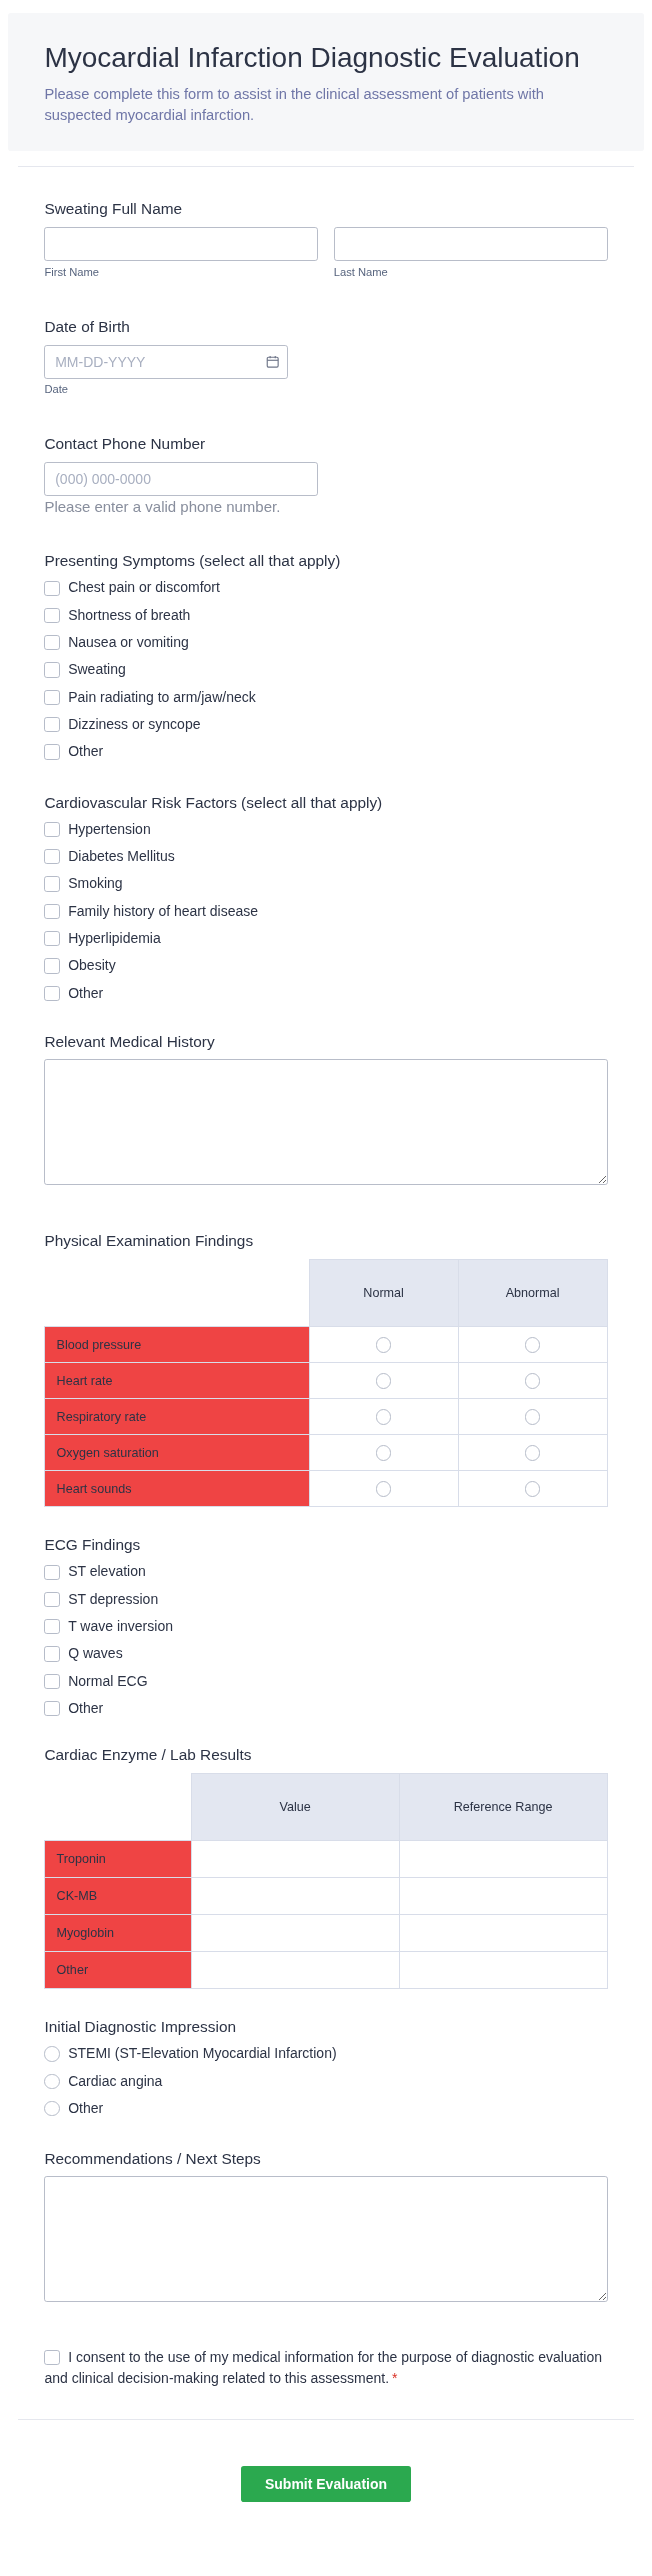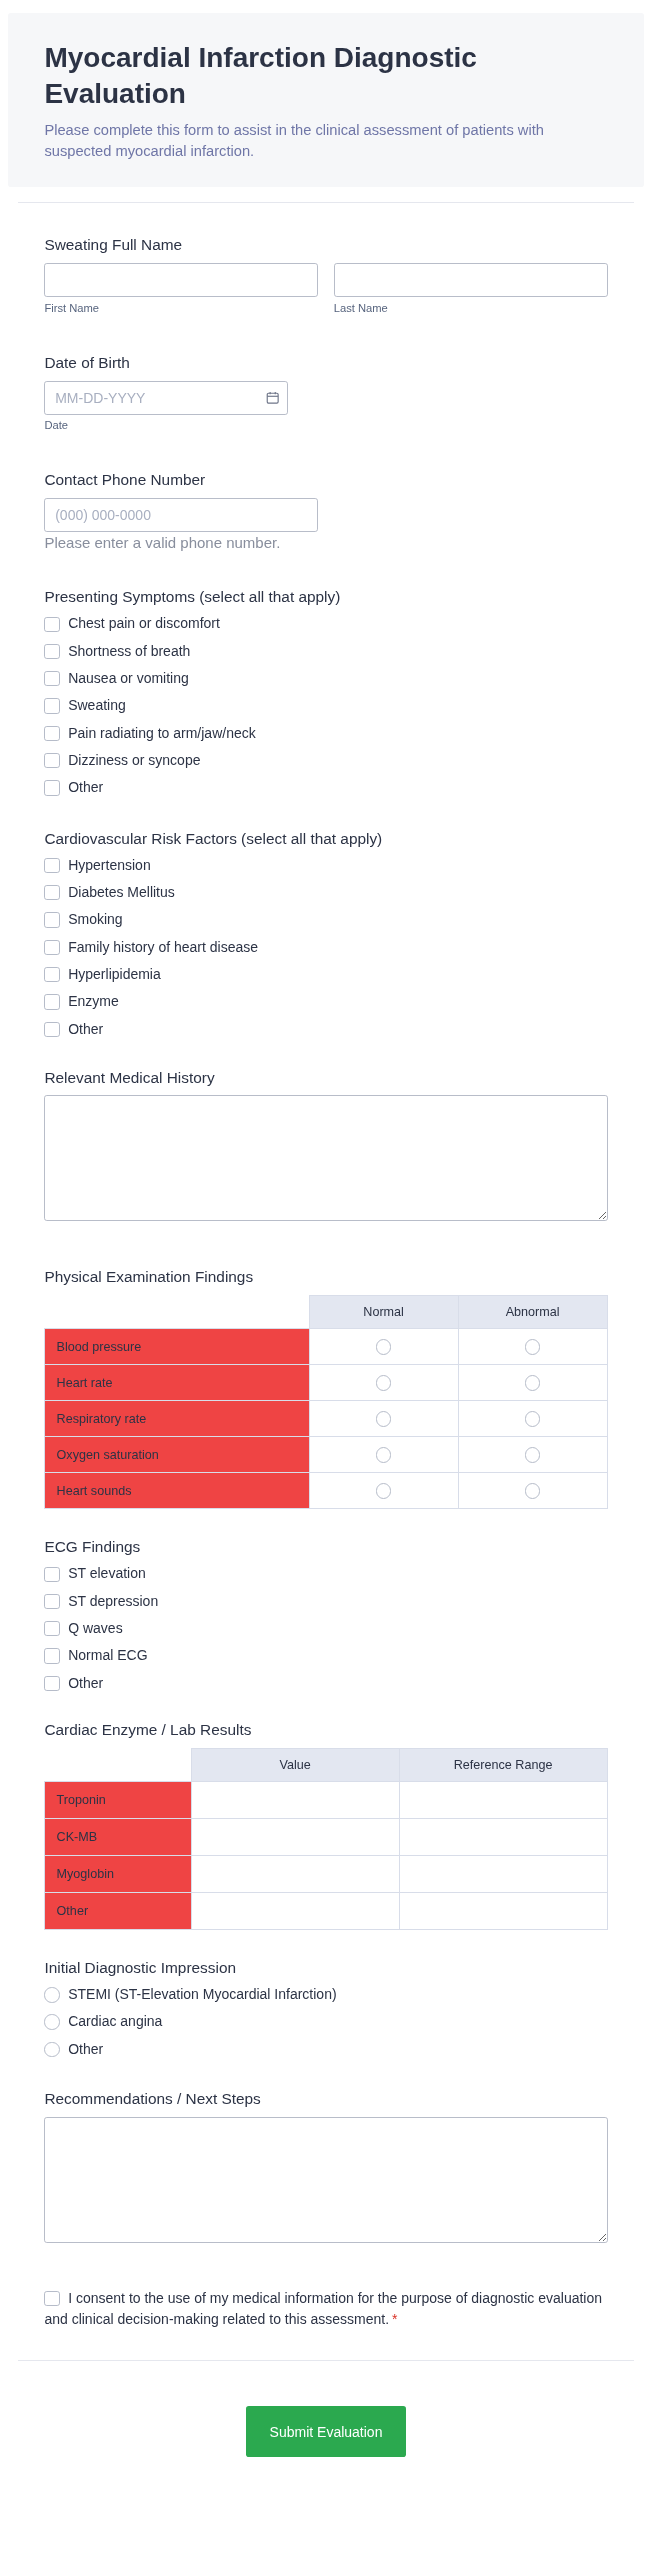--- a/index.html
+++ b/index.html
@@ -6,21 +6,21 @@
   html, body { background: #ffffff; }
   body {
     font-family: "Liberation Sans", sans-serif;
     color: #2c3345;
     width: 652px;
   }
   .page { width: 652px; min-height: 2576px; padding: 12.6px 8.4px 38px; }
 
   
   .form-header { background: #f6f7f9; border-radius: 2.8px; padding: 27px 36px 25px; }
-  .form-title { font-size: 28px; line-height: 36px; font-weight: bold; color: #2c3345; max-width: 547px; }
+  .form-title { font-size: 28px; line-height: 36px; font-weight: normal; color: #2c3345; max-width: 547px; }
   .form-subtitle { margin-top: 8.4px; font-size: 14.7px; line-height: 21px; color: #6f76a7; max-width: 561px; }
   .divider { height: 0.7px; background: #e5e7ee; margin: 15.4px 9.8px 32px; }
   .bottom-divider { height: 0.7px; background: #e5e7ee; margin: 29.5px 9.8px 0; }
 
   .content { padding: 0 36px; }
 
   .question { margin-bottom: 38px; }
   .mb-46 { margin-bottom: 32px; } .mb-42 { margin-bottom: 29.5px; }
   .mb-66 { margin-bottom: 46px; } .mb-40 { margin-bottom: 28px; }
   .mb-44 { margin-bottom: 31px; } .mb-64 { margin-bottom: 45px; }
@@ -54,39 +54,39 @@
   }
   .option-label { margin-left: 8.4px; font-size: 14px; line-height: 17.5px; color: #2c3345; }
 
   textarea.big {
     display: block; width: 100%; height: 126px; border: 0.7px solid #b8bdc9; border-radius: 2.8px;
     padding: 7px 9.8px; font-size: 14px; font-family: inherit; color: #2c3345; resize: vertical; outline: none;
   }
 
   table.matrix { width: 100%; border-collapse: collapse; table-layout: fixed; }
   .matrix th, .matrix td { border: 0.7px solid #d8dde9; font-size: 12.6px; font-weight: normal; color: #2c3345; }
-  .matrix th { background: #e3e7f1; padding: 9px 7px; text-align: center; }
+  .matrix th { background: #e3e7f1; padding: 26px 7px; text-align: center; }
   .matrix th.corner { background: #ffffff; border: none; }
   .matrix td.row-label { background: #ef4444; padding: 10.5px 11.2px; text-align: left; }
   .matrix td.cell { text-align: center; padding: 9px 7px; background: #fff; }
   .matrix td.cell .radio { vertical-align: middle; }
   .matrix td.input-cell { padding: 0; height: 36px; background: #fff; }
   .cell-input {
     width: 100%; height: 36px; border: none; background: transparent;
     font-family: inherit; font-size: 12.6px; color: #2c3345; padding: 0 8.4px; outline: none;
   }
 
   .consent-text { font-size: 14px; line-height: 21px; color: #2c3345; cursor: pointer; display: block; }
   .consent-text .checkbox { vertical-align: -2.8px; margin-right: 8.4px; }
   .required { color: #d93025; margin-left: 2.8px; }
 
   .submit-row { display: flex; justify-content: center; margin-top: 46px; }
   .submit-btn {
-    height: 51px; padding: 0 24px; background: #2ba94f; color: #ffffff;
-    border: none; border-radius: 2.8px; font-size: 14px; font-weight: 400;
+    height: 36px; padding: 0 24px; background: #2ba94f; color: #ffffff;
+    border: none; border-radius: 2.8px; font-size: 14px; font-weight: 700;
     font-family: inherit; cursor: pointer;
   }
 </style>
 </head>
 <body>
 
 <div class="page">
 
   <div class="form-header">
     <h1 class="form-title">Myocardial Infarction Diagnostic Evaluation</h1>
@@ -181,21 +181,21 @@
       <div class="option">
         <span class="checkbox"></span>
         <span class="option-label">Family history of heart disease</span>
       </div>
       <div class="option">
         <span class="checkbox"></span>
         <span class="option-label">Hyperlipidemia</span>
       </div>
       <div class="option">
         <span class="checkbox"></span>
-        <span class="option-label">Enzyme</span>
+        <span class="option-label">Obesity</span>
       </div>
       <div class="option">
         <span class="checkbox"></span>
         <span class="option-label">Other</span>
       </div>
     </div>
 
     <div class="question mb-66">
       <div class="q-label">Relevant Medical History</div>
       <textarea class="big" style=""></textarea>
@@ -251,20 +251,24 @@
       <div class="option">
         <span class="checkbox"></span>
         <span class="option-label">ST elevation</span>
       </div>
       <div class="option">
         <span class="checkbox"></span>
         <span class="option-label">ST depression</span>
       </div>
       <div class="option">
         <span class="checkbox"></span>
+        <span class="option-label">T wave inversion</span>
+      </div>
+      <div class="option">
+        <span class="checkbox"></span>
         <span class="option-label">Q waves</span>
       </div>
       <div class="option">
         <span class="checkbox"></span>
         <span class="option-label">Normal ECG</span>
       </div>
       <div class="option">
         <span class="checkbox"></span>
         <span class="option-label">Other</span>
       </div>

